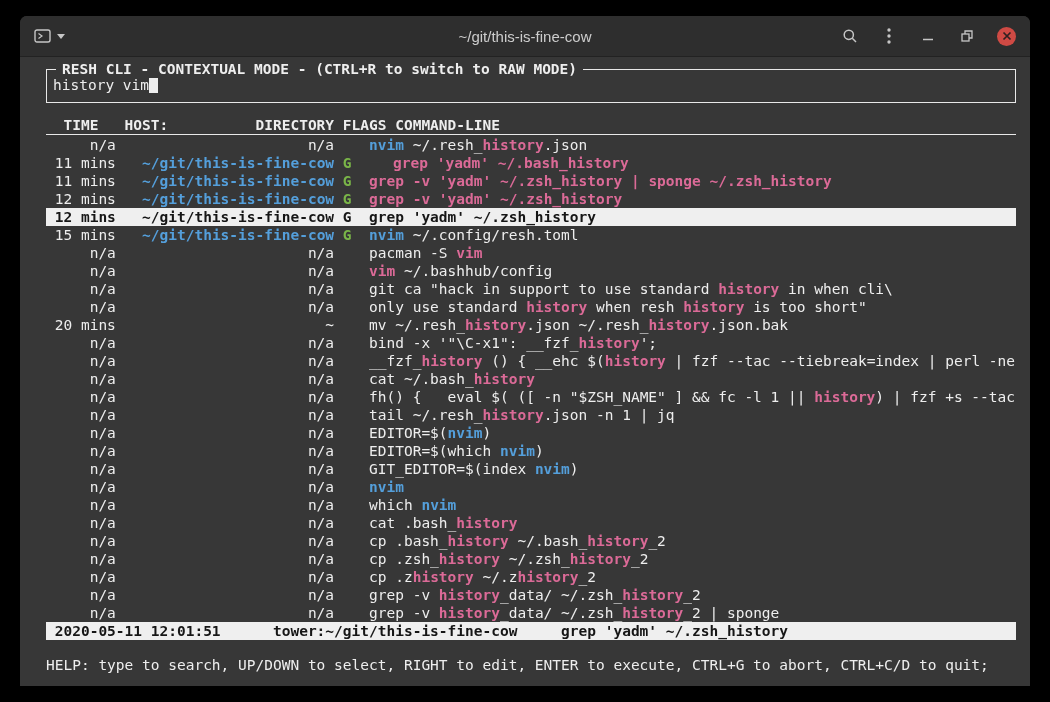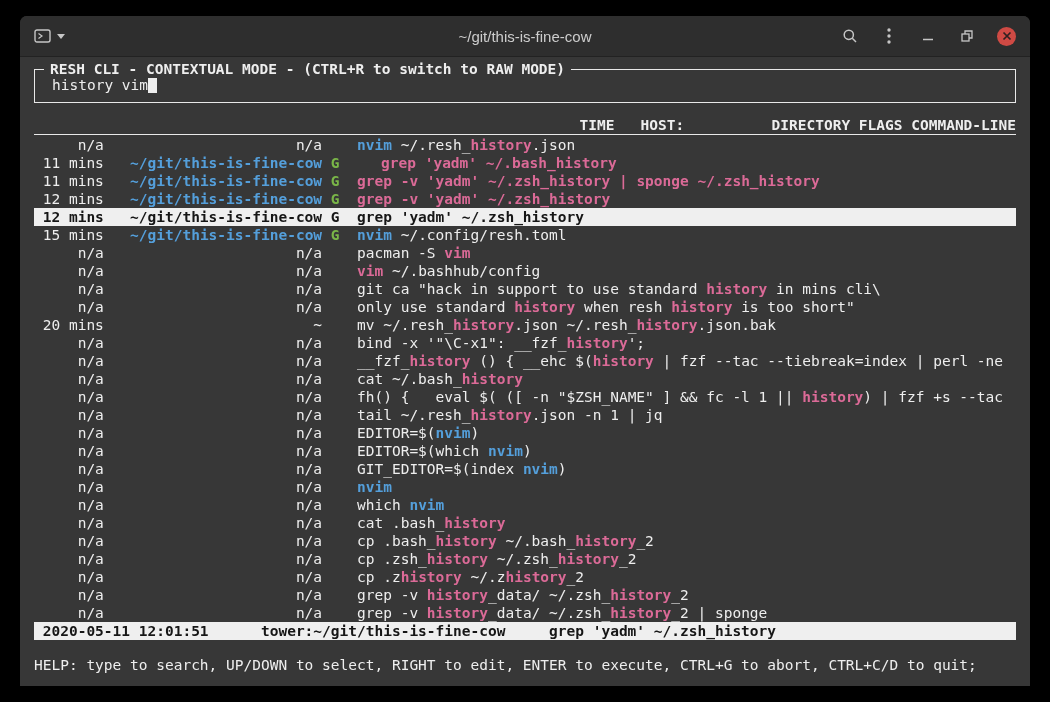--- a/index.html
+++ b/index.html
@@ -26,39 +26,38 @@
     background:none;border:none;padding:0;margin:0;cursor:pointer;
     display:flex;align-items:center;justify-content:center;color:var(--icon);
     height:26px;min-width:18px;gap:6px;
   }
   .close-circle{
     width:19px;height:19px;border-radius:50%;background:var(--close);
     display:flex;align-items:center;justify-content:center;
   }
   
   .term{
-    position:relative;padding:10px 14px 0 14px;
+    position:relative;padding:10px 14px 0 26px;
     font-size:14.5px;line-height:18px;color:var(--fg);
   }
   .resh-box{
     border:1px solid var(--line);height:32px;margin-top:2px;position:relative;
   }
   .box-title{
     position:absolute;top:-10px;left:9px;background:var(--term);
     padding:0 6px;font-weight:bold;white-space:pre;
   }
-  .query-line{padding:6px 0 0 6px;white-space:pre;margin-left:11px;}
+  .query-line{padding:6px 0 0 6px;white-space:pre;}
   .cursor{
     display:inline-block;width:9px;height:16px;background:var(--fg);
     vertical-align:-3px;
   }
   .hdr{
     margin-top:13px;font-weight:bold;white-space:pre;height:18px;
     border-bottom:1px solid var(--line);
-    text-align:right;
   }
   .rows{margin-top:1px;}
   .row{white-space:pre;height:18px;}
   .row.selected{
     background:var(--selbg);color:var(--selfg);font-weight:bold;
   }
   .statusbar{
     background:var(--selbg);color:var(--selfg);font-weight:bold;
     white-space:pre;height:18px;
   }
@@ -128,21 +127,21 @@
 
     <div class="rows">
         <div class="row"><span>     n/a                      n/a    </span><span style="color: var(--blue); font-weight: bold;">nvim</span><span> ~/.resh_</span><span style="color: var(--pink); font-weight: bold;">history</span><span>.json</span></div>
         <div class="row"><span> 11 mins </span><span style="color: var(--blue); font-weight: bold;">  ~/git/this-is-fine-cow </span><span style="color: var(--green); font-weight: bold;">G  </span><span style="color: var(--pink); font-weight: bold; margin-left: 24px;">grep 'yadm' ~/.bash_history</span></div>
         <div class="row"><span> 11 mins </span><span style="color: var(--blue); font-weight: bold;">  ~/git/this-is-fine-cow </span><span style="color: var(--green); font-weight: bold;">G  </span><span style="color: var(--pink); font-weight: bold;">grep -v 'yadm' ~/.zsh_history | sponge ~/.zsh_history</span></div>
         <div class="row"><span> 12 mins </span><span style="color: var(--blue); font-weight: bold;">  ~/git/this-is-fine-cow </span><span style="color: var(--green); font-weight: bold;">G  </span><span style="color: var(--pink); font-weight: bold;">grep -v 'yadm' ~/.zsh_history</span></div>
         <div class="row selected"><span> 12 mins   ~/git/this-is-fine-cow G  grep 'yadm' ~/.zsh_history</span></div>
         <div class="row"><span> 15 mins </span><span style="color: var(--blue); font-weight: bold;">  ~/git/this-is-fine-cow </span><span style="color: var(--green); font-weight: bold;">G  </span><span style="color: var(--blue); font-weight: bold;">nvim</span><span> ~/.config/resh.toml</span></div>
         <div class="row"><span>     n/a                      n/a    </span><span>pacman -S </span><span style="color: var(--pink); font-weight: bold;">vim</span></div>
         <div class="row"><span>     n/a                      n/a    </span><span style="color: var(--pink); font-weight: bold;">vim</span><span> ~/.bashhub/config</span></div>
-        <div class="row"><span>     n/a                      n/a    </span><span>git ca "hack in support to use standard </span><span style="color: var(--pink); font-weight: bold;">history</span><span> in mins cli\</span></div>
+        <div class="row"><span>     n/a                      n/a    </span><span>git ca "hack in support to use standard </span><span style="color: var(--pink); font-weight: bold;">history</span><span> in when cli\</span></div>
         <div class="row"><span>     n/a                      n/a    </span><span>only use standard </span><span style="color: var(--pink); font-weight: bold;">history</span><span> when resh </span><span style="color: var(--pink); font-weight: bold;">history</span><span> is too short"</span></div>
         <div class="row"><span> 20 mins </span><span>                       ~ </span><span>   </span><span>mv ~/.resh_</span><span style="color: var(--pink); font-weight: bold;">history</span><span>.json ~/.resh_</span><span style="color: var(--pink); font-weight: bold;">history</span><span>.json.bak</span></div>
         <div class="row"><span>     n/a                      n/a    </span><span>bind -x '"\C-x1": __fzf_</span><span style="color: var(--pink); font-weight: bold;">history</span><span>';</span></div>
         <div class="row"><span>     n/a                      n/a    </span><span>__fzf_</span><span style="color: var(--pink); font-weight: bold;">history</span><span> () { __ehc $(</span><span style="color: var(--pink); font-weight: bold;">history</span><span> | fzf --tac --tiebreak=index | perl -ne</span></div>
         <div class="row"><span>     n/a                      n/a    </span><span>cat ~/.bash_</span><span style="color: var(--pink); font-weight: bold;">history</span></div>
         <div class="row"><span>     n/a                      n/a    </span><span>fh() {   eval $( ([ -n "$ZSH_NAME" ] &amp;&amp; fc -l 1 || </span><span style="color: var(--pink); font-weight: bold;">history</span><span>) | fzf +s --tac</span></div>
         <div class="row"><span>     n/a                      n/a    </span><span>tail ~/.resh_</span><span style="color: var(--pink); font-weight: bold;">history</span><span>.json -n 1 | jq</span></div>
         <div class="row"><span>     n/a                      n/a    </span><span>EDITOR=$(</span><span style="color: var(--blue); font-weight: bold;">nvim</span><span>)</span></div>
         <div class="row"><span>     n/a                      n/a    </span><span>EDITOR=$(which </span><span style="color: var(--blue); font-weight: bold;">nvim</span><span>)</span></div>
         <div class="row"><span>     n/a                      n/a    </span><span>GIT_EDITOR=$(index </span><span style="color: var(--blue); font-weight: bold;">nvim</span><span>)</span></div>

